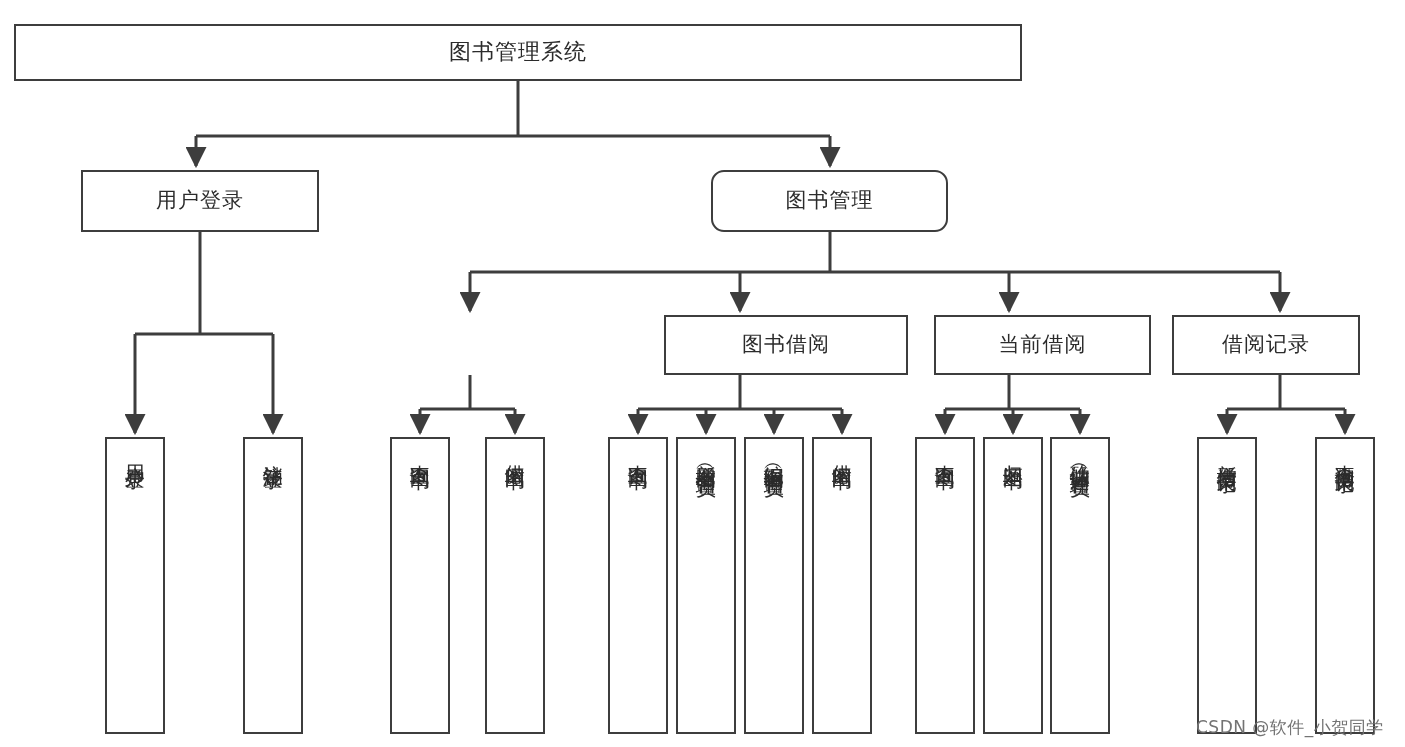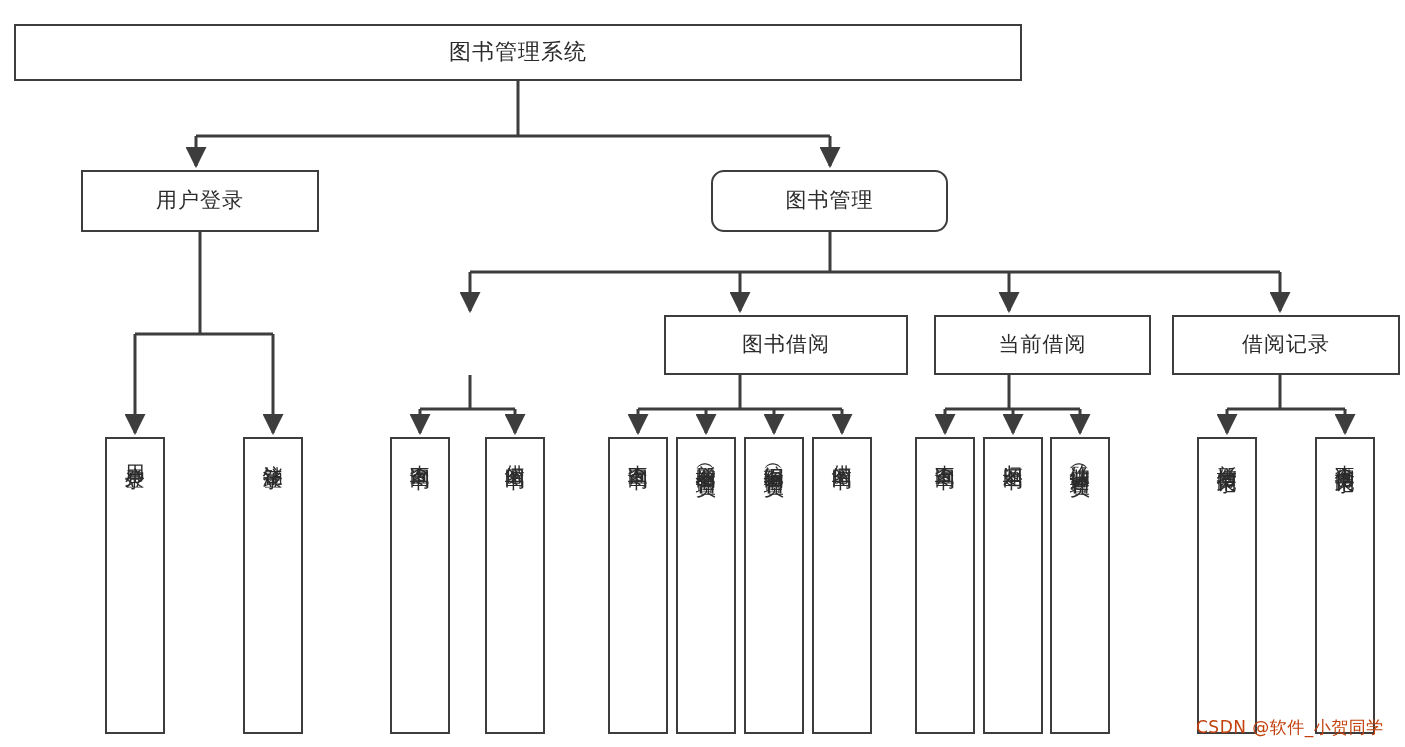--- a/index.html
+++ b/index.html
@@ -132,21 +132,21 @@
   <div class="node h" style="left: 711px; top: 170px; width: 237px; height: 62px; border-radius: 13px;">
     <span>图书管理</span>
   </div>
 
   <div class="node h" style="left: 632px; top: 315px; width: 244px; height: 60px; margin-left: 32px;">
     <span>图书借阅</span>
   </div>
   <div class="node h" style="left: 901px; top: 315px; width: 217px; height: 60px; margin-left: 33px;">
     <span>当前借阅</span>
   </div>
-  <div class="node h" style="left: 1172px; top: 315px; width: 228px; height: 60px;">
+  <div class="node h" style="left: 1172px; top: 315px; width: 188px; height: 60px;">
     <span>借阅记录</span>
   </div>
 
   <div class="node v" style="left: 105px; top: 437px; width: 60px; height: 297px;">
     <span class="vtext">用户登录</span>
   </div>
   <div class="node v" style="left: 243px; top: 437px; width: 60px; height: 297px;">
     <span class="vtext">注销登录</span>
   </div>
   <div class="node v" style="left: 390px; top: 437px; width: 60px; height: 297px;">
@@ -176,15 +176,15 @@
   <div class="node v" style="left: 1050px; top: 437px; width: 60px; height: 297px;">
     <span class="vtext">确认归还（管理员）</span>
   </div>
   <div class="node v" style="left: 1197px; top: 437px; width: 60px; height: 297px;">
     <span class="vtext">新增借阅记录</span>
   </div>
   <div class="node v" style="left: 1315px; top: 437px; width: 60px; height: 297px;">
     <span class="vtext">查询借阅记录</span>
   </div>
 
-  <div class="watermark" style="left: 1196px; top: 716px; color: #c2410c;">CSDN @软件_小贺同学</div>
+  <div class="watermark" style="left: 1196px; top: 716px; color: #737373;">CSDN @软件_小贺同学</div>
 
 </div>
 
 </body></html>

